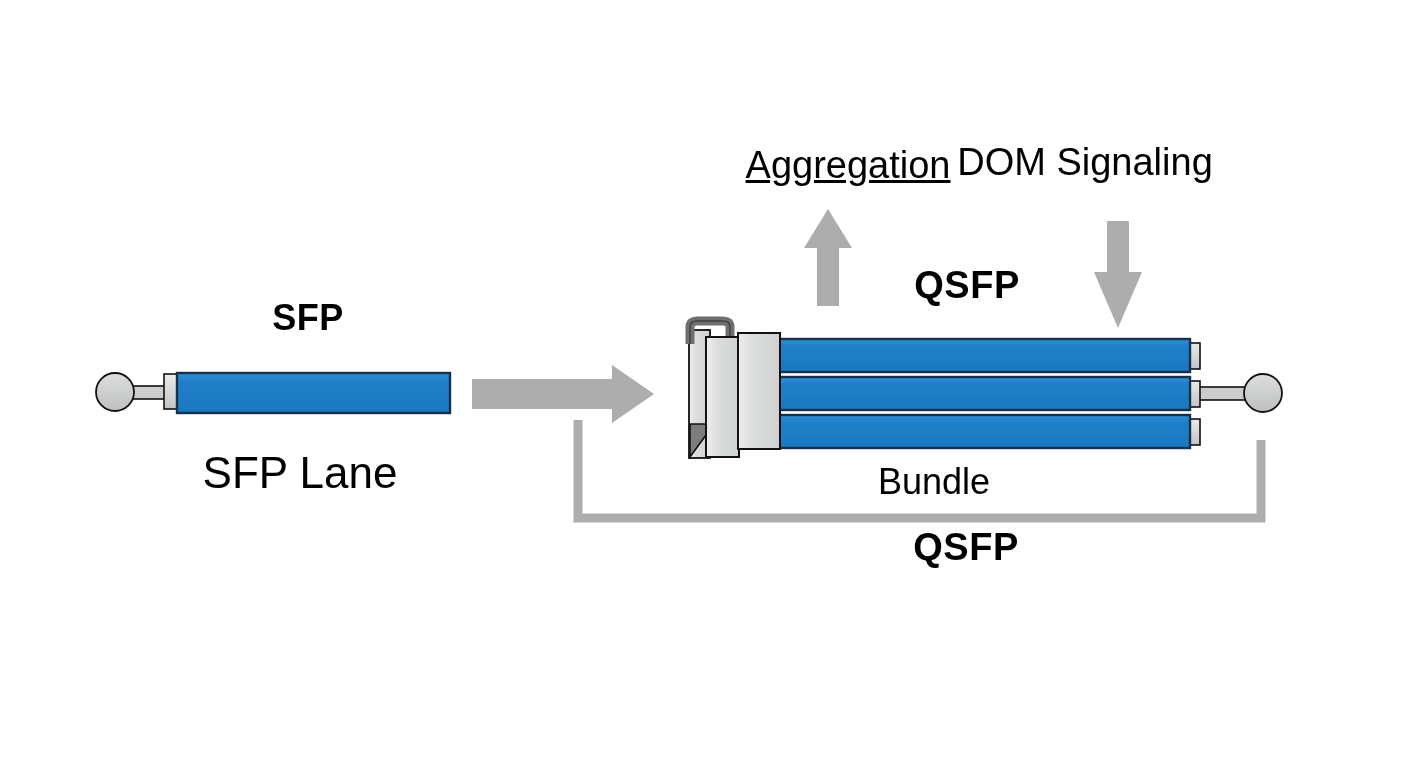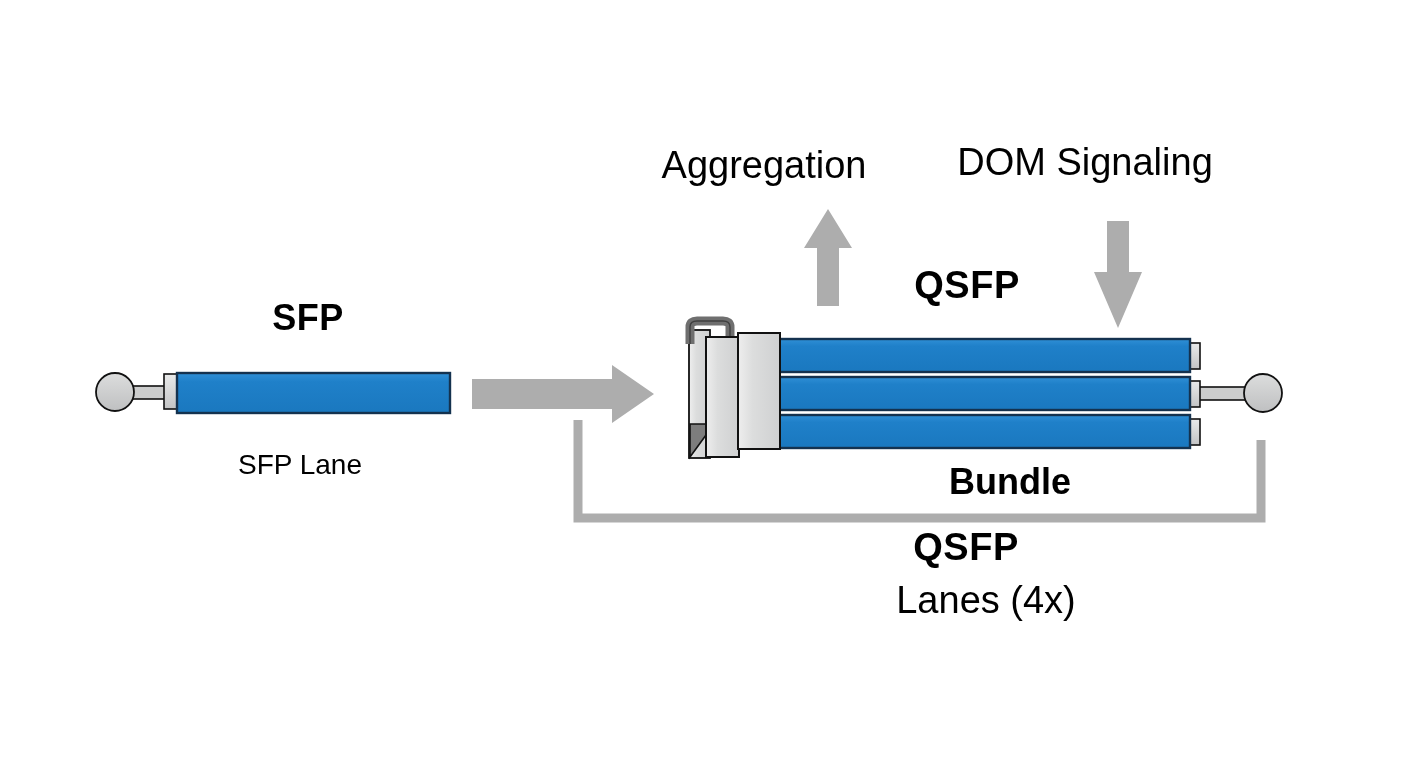--- a/index.html
+++ b/index.html
@@ -38,25 +38,25 @@
   }
   .lbl.center {
     transform: translateX(-50%);
   }
   .bold {
     font-weight: bold;
   }
 
   
   #label-sfp-title      { left: 308px; top: 300px; font-size: 36px; letter-spacing: 0.5px; }
-  #label-sfp-lane       { left: 300px; top: 451px; font-size: 28px; }
-  #label-aggregation    { left: 764px; top: 146px; font-size: 38px; }
+  #label-sfp-lane       { left: 300px; top: 451px; font-size: 44px; }
+  #label-aggregation    { left: 848px; top: 146px; font-size: 38px; text-decoration: underline; }
   #label-dom-signaling  { left: 1085px; top: 143px; font-size: 38px; }
   #label-qsfp-title     { left: 967px; top: 266px; font-size: 38px; letter-spacing: 0.5px; }
-  #label-bundle         { left: 1010px; top: 464px; font-size: 36px; font-weight: bold; }
+  #label-bundle         { left: 934px; top: 464px; font-size: 36px; }
   #label-qsfp-bottom    { left: 966px; top: 528px; font-size: 38px; letter-spacing: 0.5px; }
   #label-qsfp-lanes     { left: 986px; top: 581px; font-size: 38px; }
 </style>
 </head>
 <body>
 
 <div id="canvas">
 
   <svg id="diagram-svg" viewBox="0 0 1408 768" xmlns="http://www.w3.org/2000/svg">
 
@@ -151,15 +151,14 @@
   <div class="lbl center" id="label-aggregation">Aggregation</div>
 
   <div class="lbl center" id="label-dom-signaling">DOM Signaling</div>
 
   <div class="lbl center bold" id="label-qsfp-title">QSFP</div>
 
   <div class="lbl center" id="label-bundle">Bundle</div>
 
   <div class="lbl center bold" id="label-qsfp-bottom">QSFP</div>
 
-  <div class="lbl center" id="label-qsfp-lanes">Lanes (4x)</div>
 
 </div>
 
 </body></html>

